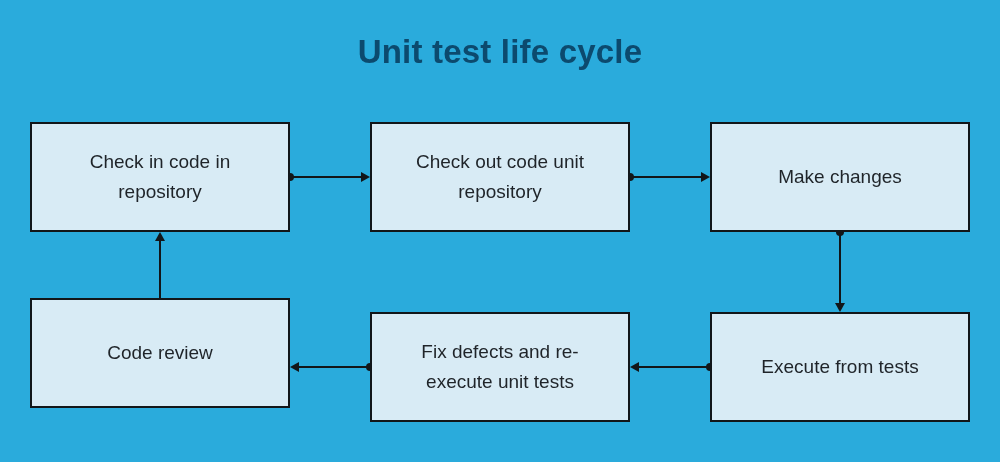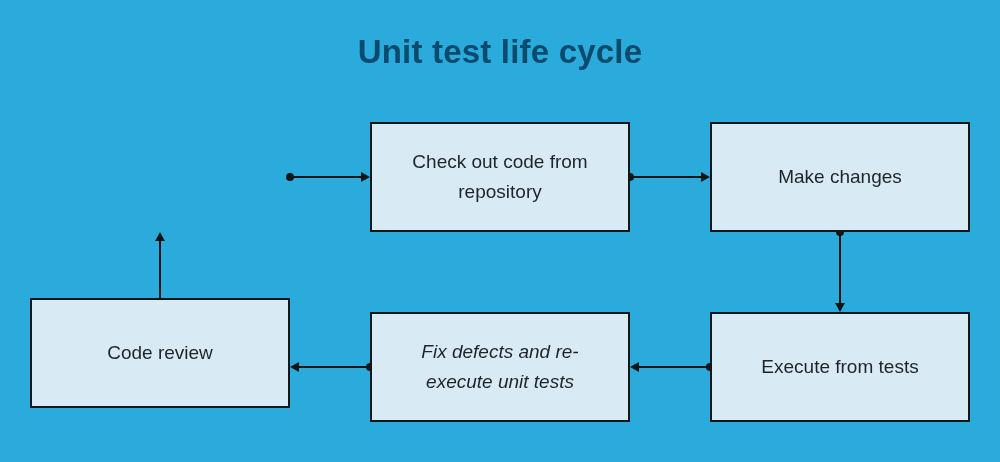--- a/index.html
+++ b/index.html
@@ -45,21 +45,21 @@
     text-align: center;
     padding: 0 24px;
     font-size: 19px;
     line-height: 1.6;
     color: #1F2429;
   }
   .node-0 { left: 30px;  top: 122px; }
   .node-1 { left: 370px; top: 122px; }
   .node-2 { left: 710px; top: 122px; }
   .node-3 { left: 30px;  top: 298px; }
-  .node-4 { left: 370px; top: 312px; font-style: italic; }
+  .node-4 { left: 370px; top: 312px; }
   .node-5 { left: 710px; top: 312px; }
 </style>
 </head>
 <body>
 
 <div class="canvas">
 
   <h1 class="title">Unit test life cycle</h1>
 
   <svg class="arrows" width="1000" height="462" viewBox="0 0 1000 462" xmlns="http://www.w3.org/2000/svg">
@@ -88,23 +88,26 @@
         <circle cx="370" cy="367" r="4" fill="#121619"></circle>
         <polygon points="290,367 299,362 299,372" fill="#121619"></polygon>
       </g>
       <g>
         <line x1="160" y1="312" x2="160" y2="239" stroke="#121619" stroke-width="2"></line>
         <circle cx="160" cy="312" r="4" fill="#121619"></circle>
         <polygon points="160,232 165,241 155,241" fill="#121619"></polygon>
       </g>
     </svg>
 
+  <div class="node node-0">
+    <span>Check in code in repository</span>
+  </div>
 
   <div class="node node-1">
-    <span>Check out code from repository</span>
+    <span>Check out code unit repository</span>
   </div>
 
   <div class="node node-2">
     <span>Make changes</span>
   </div>
 
   <div class="node node-3">
     <span>Code review</span>
   </div>
 

